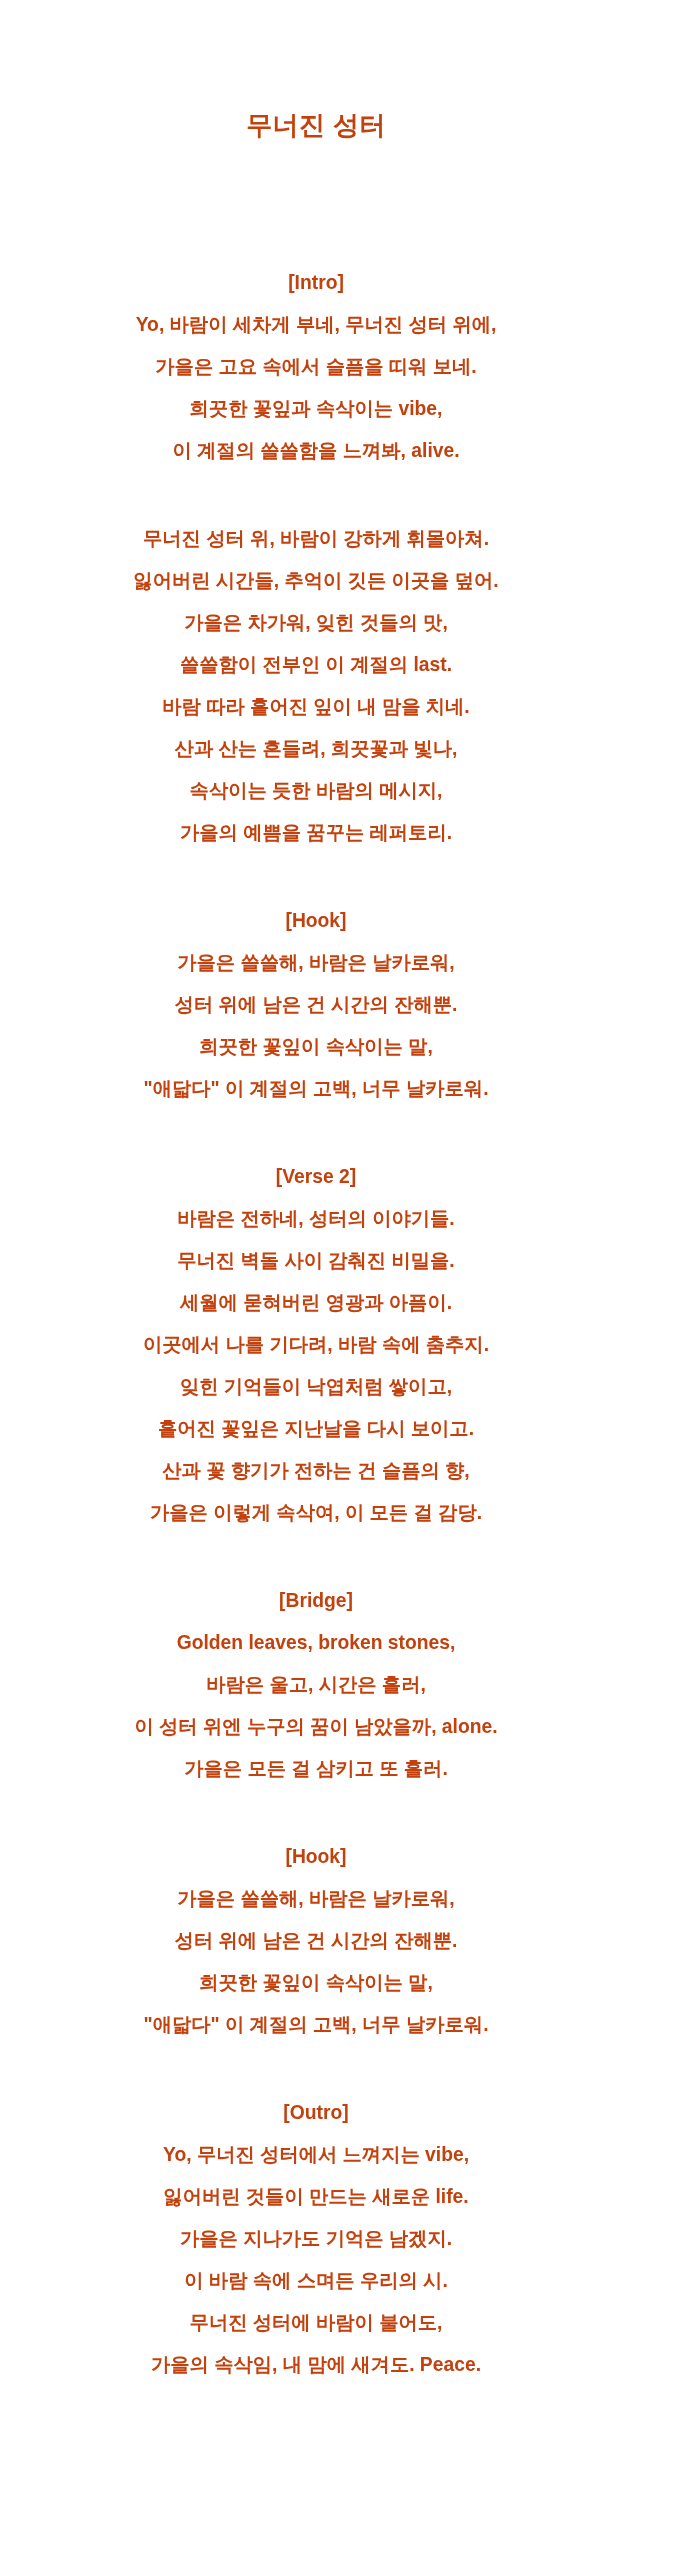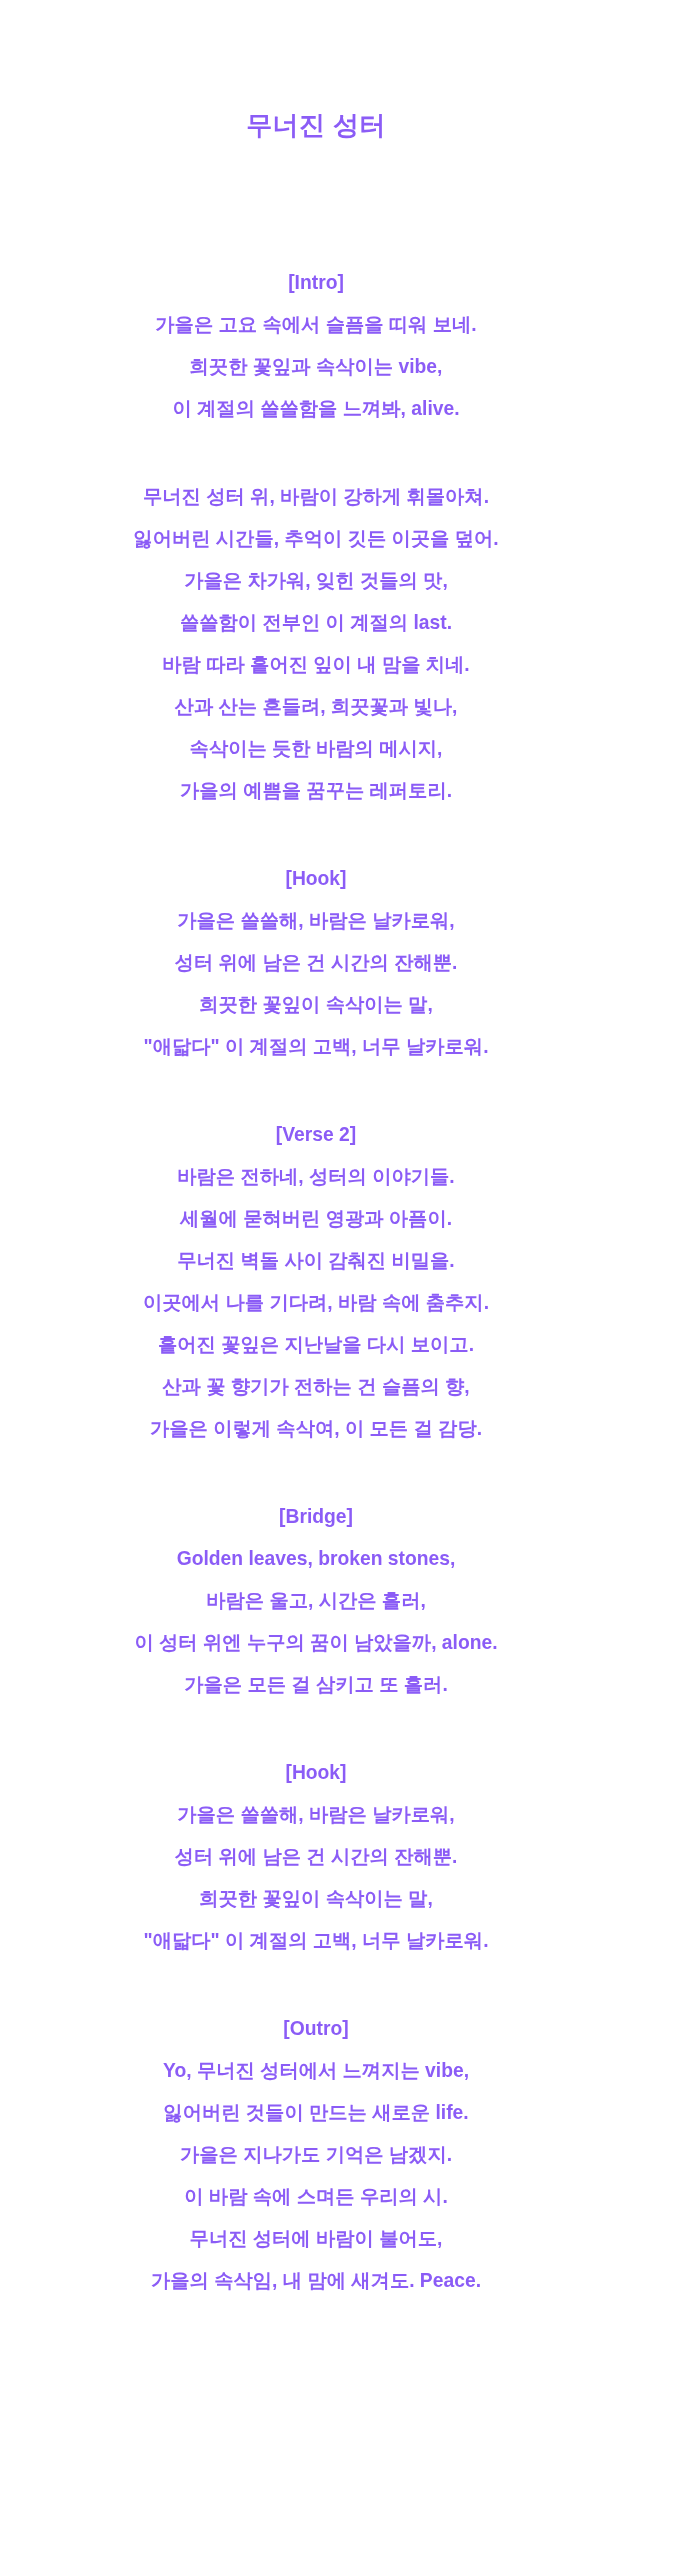--- a/index.html
+++ b/index.html
@@ -10,21 +10,21 @@
   body {
     width: 692px;
     height: 2576px;
     overflow: hidden;
   }
   .doc {
     width: 632px;
     box-sizing: border-box;
     padding-top: 109px;
     text-align: center;
-    color: #8b5cf6;
+    color: #c2410c;
     font-family: "Liberation Sans", "DejaVu Sans", sans-serif;
     font-weight: 700;
   }
   .title {
     margin: 0;
     font-size: 26px;
     line-height: 32px;
     font-weight: 700;
     letter-spacing: 0.4px;
   }
@@ -43,20 +43,21 @@
 </style>
 </head>
 <body>
 
 <div class="doc">
 
   <h1 class="title">무너진 성터</h1>
 
   <section class="lyric-section first">
     <div class="section-label">[Intro]</div>
+    <div class="line">Yo, 바람이 세차게 부네, 무너진 성터 위에,</div>
     <div class="line">가을은 고요 속에서 슬픔을 띠워 보네.</div>
     <div class="line">희끗한 꽃잎과 속삭이는 vibe,</div>
     <div class="line">이 계절의 쓸쓸함을 느껴봐, alive.</div>
   </section>
 
   <section class="lyric-section">
     <div class="line">무너진 성터 위, 바람이 강하게 휘몰아쳐.</div>
     <div class="line">잃어버린 시간들, 추억이 깃든 이곳을 덮어.</div>
     <div class="line">가을은 차가워, 잊힌 것들의 맛,</div>
     <div class="line">쓸쓸함이 전부인 이 계절의 last.</div>
@@ -70,23 +71,24 @@
     <div class="section-label">[Hook]</div>
     <div class="line">가을은 쓸쓸해, 바람은 날카로워,</div>
     <div class="line">성터 위에 남은 건 시간의 잔해뿐.</div>
     <div class="line">희끗한 꽃잎이 속삭이는 말,</div>
     <div class="line">"애닯다" 이 계절의 고백, 너무 날카로워.</div>
   </section>
 
   <section class="lyric-section">
     <div class="section-label">[Verse 2]</div>
     <div class="line">바람은 전하네, 성터의 이야기들.</div>
+    <div class="line">무너진 벽돌 사이 감춰진 비밀을.</div>
     <div class="line">세월에 묻혀버린 영광과 아픔이.</div>
-    <div class="line">무너진 벽돌 사이 감춰진 비밀을.</div>
     <div class="line">이곳에서 나를 기다려, 바람 속에 춤추지.</div>
+    <div class="line">잊힌 기억들이 낙엽처럼 쌓이고,</div>
     <div class="line">흩어진 꽃잎은 지난날을 다시 보이고.</div>
     <div class="line">산과 꽃 향기가 전하는 건 슬픔의 향,</div>
     <div class="line">가을은 이렇게 속삭여, 이 모든 걸 감당.</div>
   </section>
 
   <section class="lyric-section">
     <div class="section-label">[Bridge]</div>
     <div class="line">Golden leaves, broken stones,</div>
     <div class="line">바람은 울고, 시간은 흘러,</div>
     <div class="line">이 성터 위엔 누구의 꿈이 남았을까, alone.</div>

